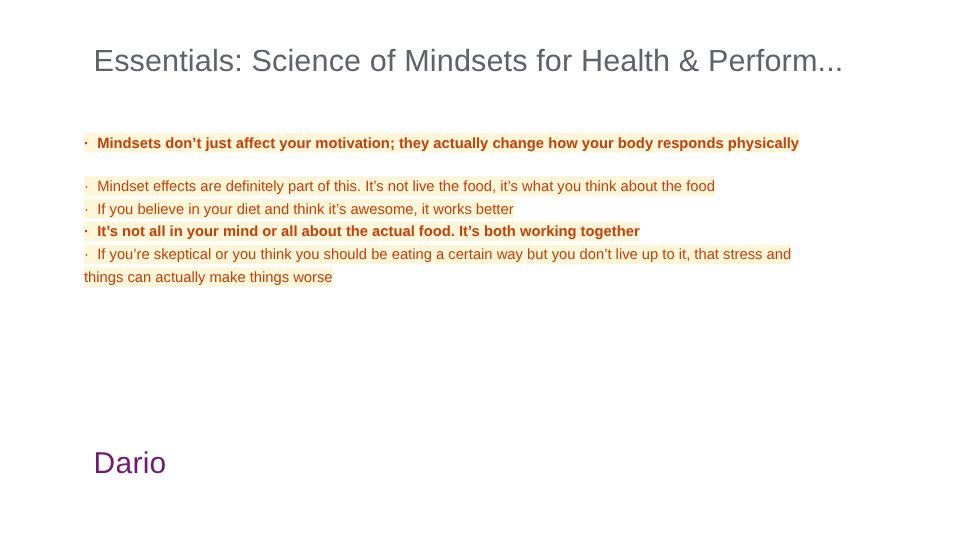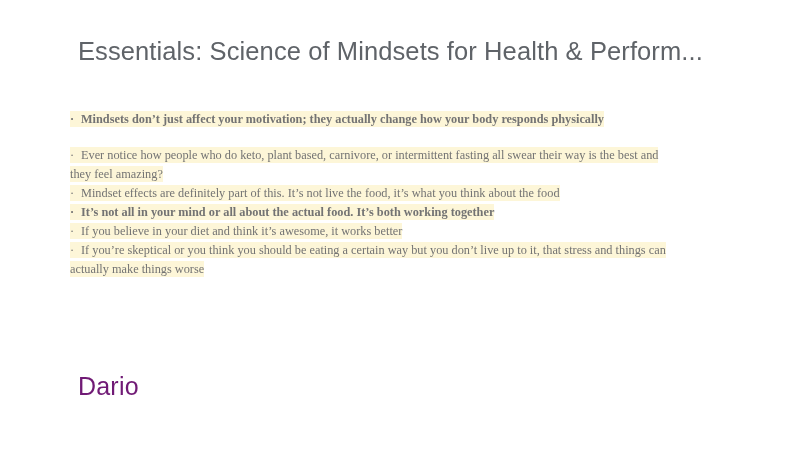--- a/index.html
+++ b/index.html
@@ -36,22 +36,21 @@
     position: absolute;
     left: 70px;
     top: 110px;
     width: 600px;
   }
   .para {
     margin: 0;
     padding: 0;
     font-size: 12.3px;
     line-height: 1.55;
-    color: #737373;
-    font-family: Liberation Serif, serif;
+    color: #c2410c;
   }
   .para .hl {
     background: #fdf6d8;
     box-decoration-break: clone;
     -webkit-box-decoration-break: clone;
     padding: 1px 0 1px 0;
   }
   .para.bold .hl {
     font-weight: bold;
   }
@@ -82,41 +81,36 @@
   <div class="body-block">
 
     <p class="para bold">
       <span class="hl">
         <span class="bullet-dot">·</span><span>Mindsets don’t just affect your motivation; they actually change how your body responds physically</span>
       </span>
     </p>
 
     <div class="gap"></div>
 
-    <p class="para">
-      <span class="hl">
-        <span class="bullet-dot">·</span><span>Ever notice how people who do keto, plant based, carnivore, or intermittent fasting all swear their way is the best and they feel amazing?</span>
-      </span>
-    </p>
 
     <p class="para">
       <span class="hl">
         <span class="bullet-dot">·</span><span>Mindset effects are definitely part of this. It’s not live the food, it’s what you think about the food</span>
       </span>
     </p>
 
+    <p class="para">
+      <span class="hl">
+        <span class="bullet-dot">·</span><span>If you believe in your diet and think it’s awesome, it works better</span>
+      </span>
+    </p>
+
     <p class="para bold">
       <span class="hl">
         <span class="bullet-dot">·</span><span>It’s not all in your mind or all about the actual food. It’s both working together</span>
-      </span>
-    </p>
-
-    <p class="para">
-      <span class="hl">
-        <span class="bullet-dot">·</span><span>If you believe in your diet and think it’s awesome, it works better</span>
       </span>
     </p>
 
     <p class="para">
       <span class="hl">
         <span class="bullet-dot">·</span><span>If you’re skeptical or you think you should be eating a certain way but you don’t live up to it, that stress and things can actually make things worse</span>
       </span>
     </p>
 
   </div>

